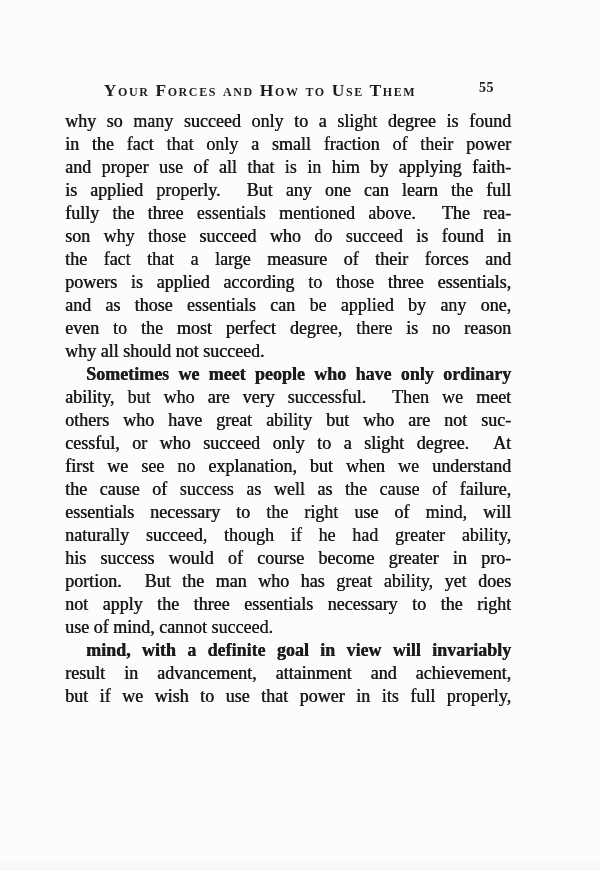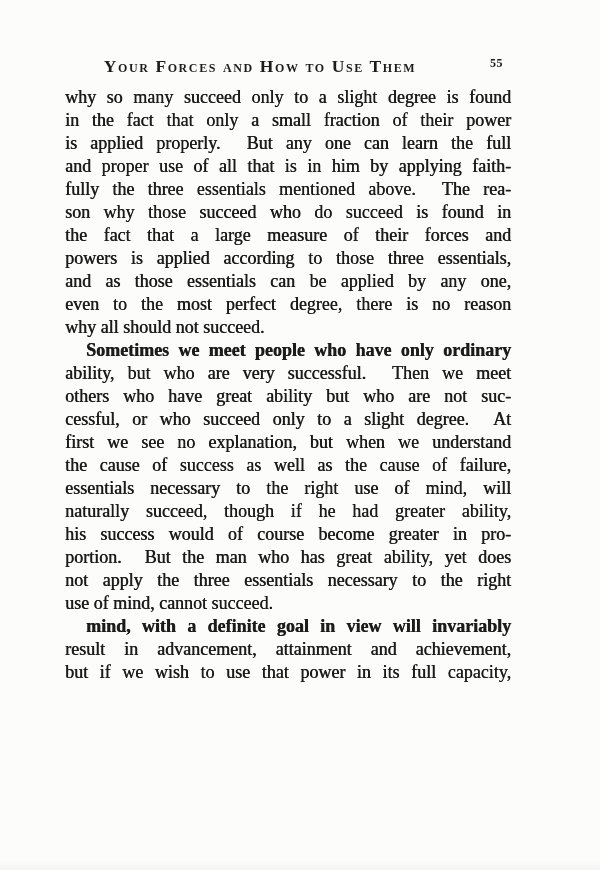--- a/index.html
+++ b/index.html
@@ -33,28 +33,29 @@
   }
   .running-head {
     position: relative;
     height: 22px;
     text-align: center;
     font-weight: bold;
     font-variant: small-caps;
     font-size: 17.5px;
     letter-spacing: 1.6px;
     white-space: nowrap;
+    margin-top: 24px;
   }
   .running-head .page-number {
     position: absolute;
-    right: 8px;
+    right: 17px;
     top: 0;
     font-variant: normal;
     letter-spacing: 0.5px;
-    font-size: 12px;
+    font-size: 14px;
   }
   .running-head .title {
     display: inline-block;
     transform: translateX(-28px); 
   }
   .body-text {
     margin-top: 8px;
   }
   .para { margin: 0; }
   .line {
@@ -75,22 +76,22 @@
 <div class="page">
   <div class="textblock">
     <div class="running-head">
       <span class="title">Your Forces and How to Use Them</span>
       <span class="page-number">55</span>
     </div>
     <div class="body-text">
         <div class="para short-last">
           <div class="line">why so many succeed only to a slight degree is found</div>
           <div class="line">in the fact that only a small fraction of their power</div>
+          <div class="line">and proper use of all that is in him by applying faith-</div>
           <div class="line">is applied properly.  But any one can learn the full</div>
-          <div class="line">and proper use of all that is in him by applying faith-</div>
           <div class="line">fully the three essentials mentioned above.  The rea-</div>
           <div class="line">son why those succeed who do succeed is found in</div>
           <div class="line">the fact that a large measure of their forces and</div>
           <div class="line">powers is applied according to those three essentials,</div>
           <div class="line">and as those essentials can be applied by any one,</div>
           <div class="line">even to the most perfect degree, there is no reason</div>
           <div class="line">why all should not succeed.</div>
         </div>
         <div class="para indent short-last">
           <div class="line">Sometimes we meet people who have only ordinary</div>
@@ -102,17 +103,17 @@
           <div class="line">essentials necessary to the right use of mind, will</div>
           <div class="line">naturally succeed, though if he had greater ability,</div>
           <div class="line">his success would of course become greater in pro-</div>
           <div class="line">portion.  But the man who has great ability, yet does</div>
           <div class="line">not apply the three essentials necessary to the right</div>
           <div class="line">use of mind, cannot succeed.</div>
         </div>
         <div class="para indent">
           <div class="line">mind, with a definite goal in view will invariably</div>
           <div class="line">result in advancement, attainment and achievement,</div>
-          <div class="line">but if we wish to use that power in its full capacity,</div>
+          <div class="line">but if we wish to use that power in its full properly,</div>
         </div>
       </div>
   </div>
 </div>
 
 </body></html>

